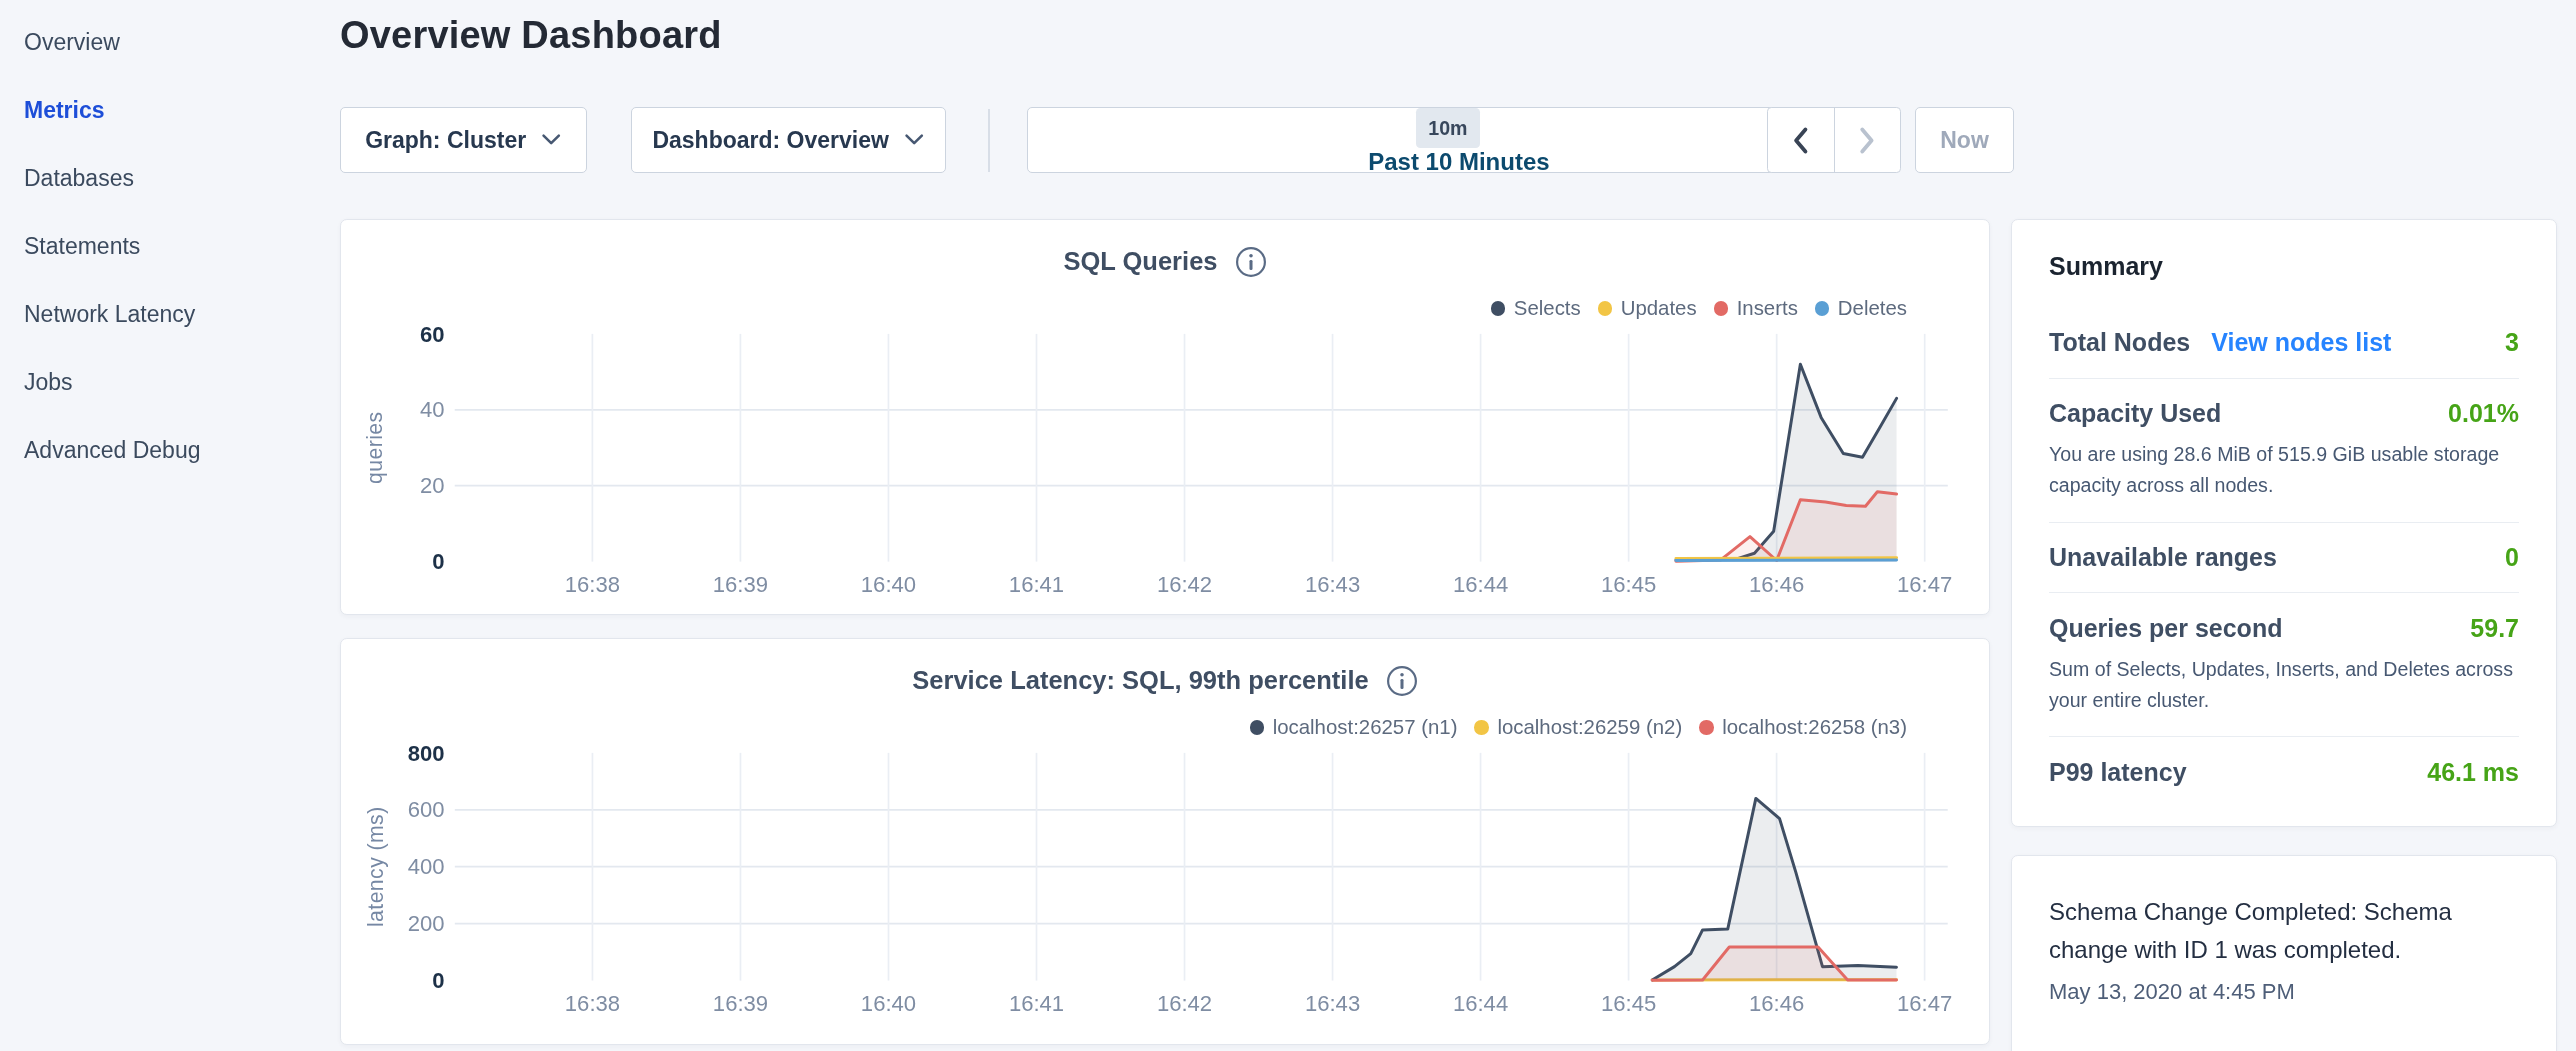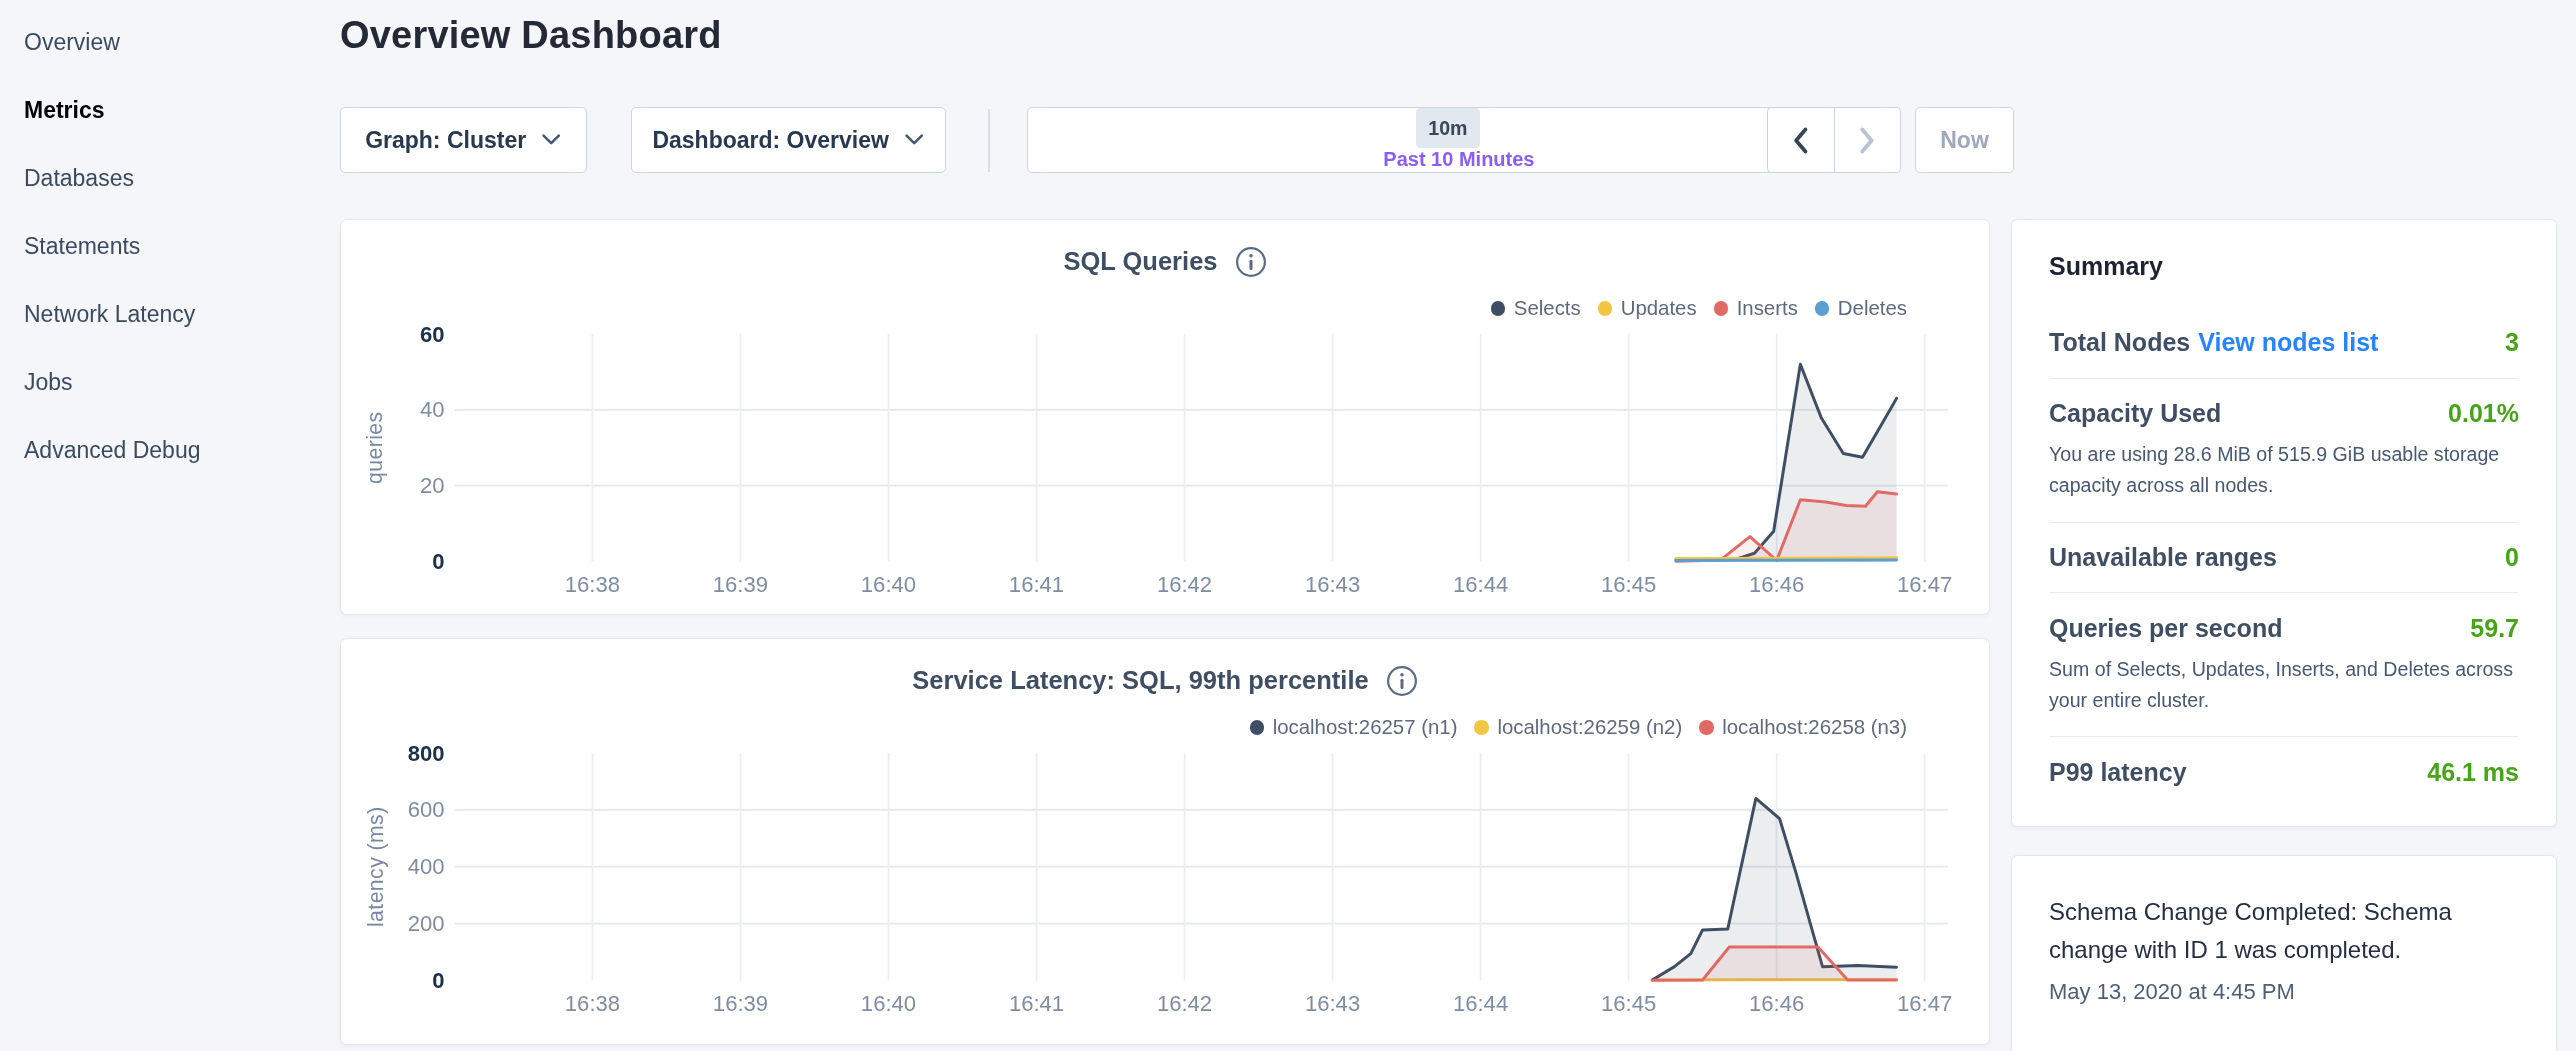--- a/index.html
+++ b/index.html
@@ -9,21 +9,21 @@
     background:#f4f6fa;
     font-family:"Liberation Sans", sans-serif;
     color:#242a35;
   }
   
   .sidebar { position:absolute; left:0; top:7.7px; width:340px; }
   .side-item {
     height:68px; line-height:68px; padding-left:24px;
     font-size:23px; color:#3b4a5e; cursor:pointer; white-space:nowrap;
   }
-  .side-item.active { color:#000000; font-weight:700; }
+  .side-item.active { color:#1d4ed8; font-weight:700; }
   
   .page-title {
     position:absolute; left:340px; top:13.6px;
     font-size:38px; font-weight:600; color:#242a35; letter-spacing:0.2px;
   }
   
   .ctl {
     position:absolute; top:107px; height:66px; background:#fff;
     border:1.7px solid #ccd4df; border-radius:5px;
     display:flex; align-items:center; justify-content:center;
@@ -31,21 +31,21 @@
   }
   .ctl .chev { margin-left:15.3px; }
   .graph-dd   { left:340px;  width:247px; }
   .dash-dd    { left:631px;  width:315px; }
   .vdivider   { position:absolute; left:988px; top:109px; width:1.7px; height:63px; background:#d8dee7; }
   .time-dd    { left:1027px; width:852px; justify-content:flex-start; padding:0 25.5px 0 15.3px;flex-direction:column; }
   .time-badge {
     background:#e2e8ef; border-radius:4.3px; padding:8.5px 12px;
     font-size:19.6px; font-weight:700; color:#38475c;
   }
-  .time-label { margin-left:22px; font-size:20px; color:#8b5cf6; }
+  .time-label { margin-left:22px; font-size:24px; color:#0c4a6e; }
   .time-dd .chev { margin-left:auto; }
   .pager {
     position:absolute; left:1767px; top:107px; width:134px; height:66px;
     background:#fff; border:1.7px solid #ccd4df; border-radius:4.3px;
     display:flex; overflow:hidden;
   }
   .pager .pg { flex:1; display:flex; align-items:center; justify-content:center; cursor:pointer; background:none; border:none; }
   .pager .pg + .pg { border-left:1.7px solid #ccd4df; }
   .now-btn {
     left:1915px; width:99px; color:#9fa9ba;
@@ -77,21 +77,21 @@
   .plot text.al  { font-size:25px; fill:#7688a4; letter-spacing:0.5px; }
   
   .summary-card { left:2011px; top:219px;  width:546px; height:608px; padding:0 37px; }
   .events-card  { left:2011px; top:855px; width:546px; height:238px; padding:0 37px; }
   .panel-title  { margin-top:32px; font-size:25px; font-weight:700; color:#1b2430; }
   .sum-rows { margin-top:27px; }
   .sum-row  { padding:20.4px 0; border-bottom:1.7px solid #e9edf2; }
   .sum-row:last-child { border-bottom:none; }
   .sum-main { display:flex; align-items:baseline; }
   .sum-label { font-size:25px; font-weight:700; color:#3f4e63; }
-  .sum-link  { font-size:25px; font-weight:700; color:#2684ff; margin-left:8px; cursor:pointer; }
+  .sum-link  { font-size:25px; font-weight:700; color:#2684ff; margin-left:21px; cursor:pointer; }
   .sum-value { margin-left:auto; font-size:25px; font-weight:700; color:#46a417; white-space:nowrap; }
   .sum-desc  { margin-top:11px; font-size:19.6px; line-height:31px; color:#475872; }
   .event-item { margin-top:37px; }
   .event-text { font-size:24px; line-height:38px; color:#242f42; }
   .event-time { margin-top:10.2px; font-size:22px; color:#4e5e78; }
 </style>
 </head>
 <body>
 
 <nav class="sidebar">

